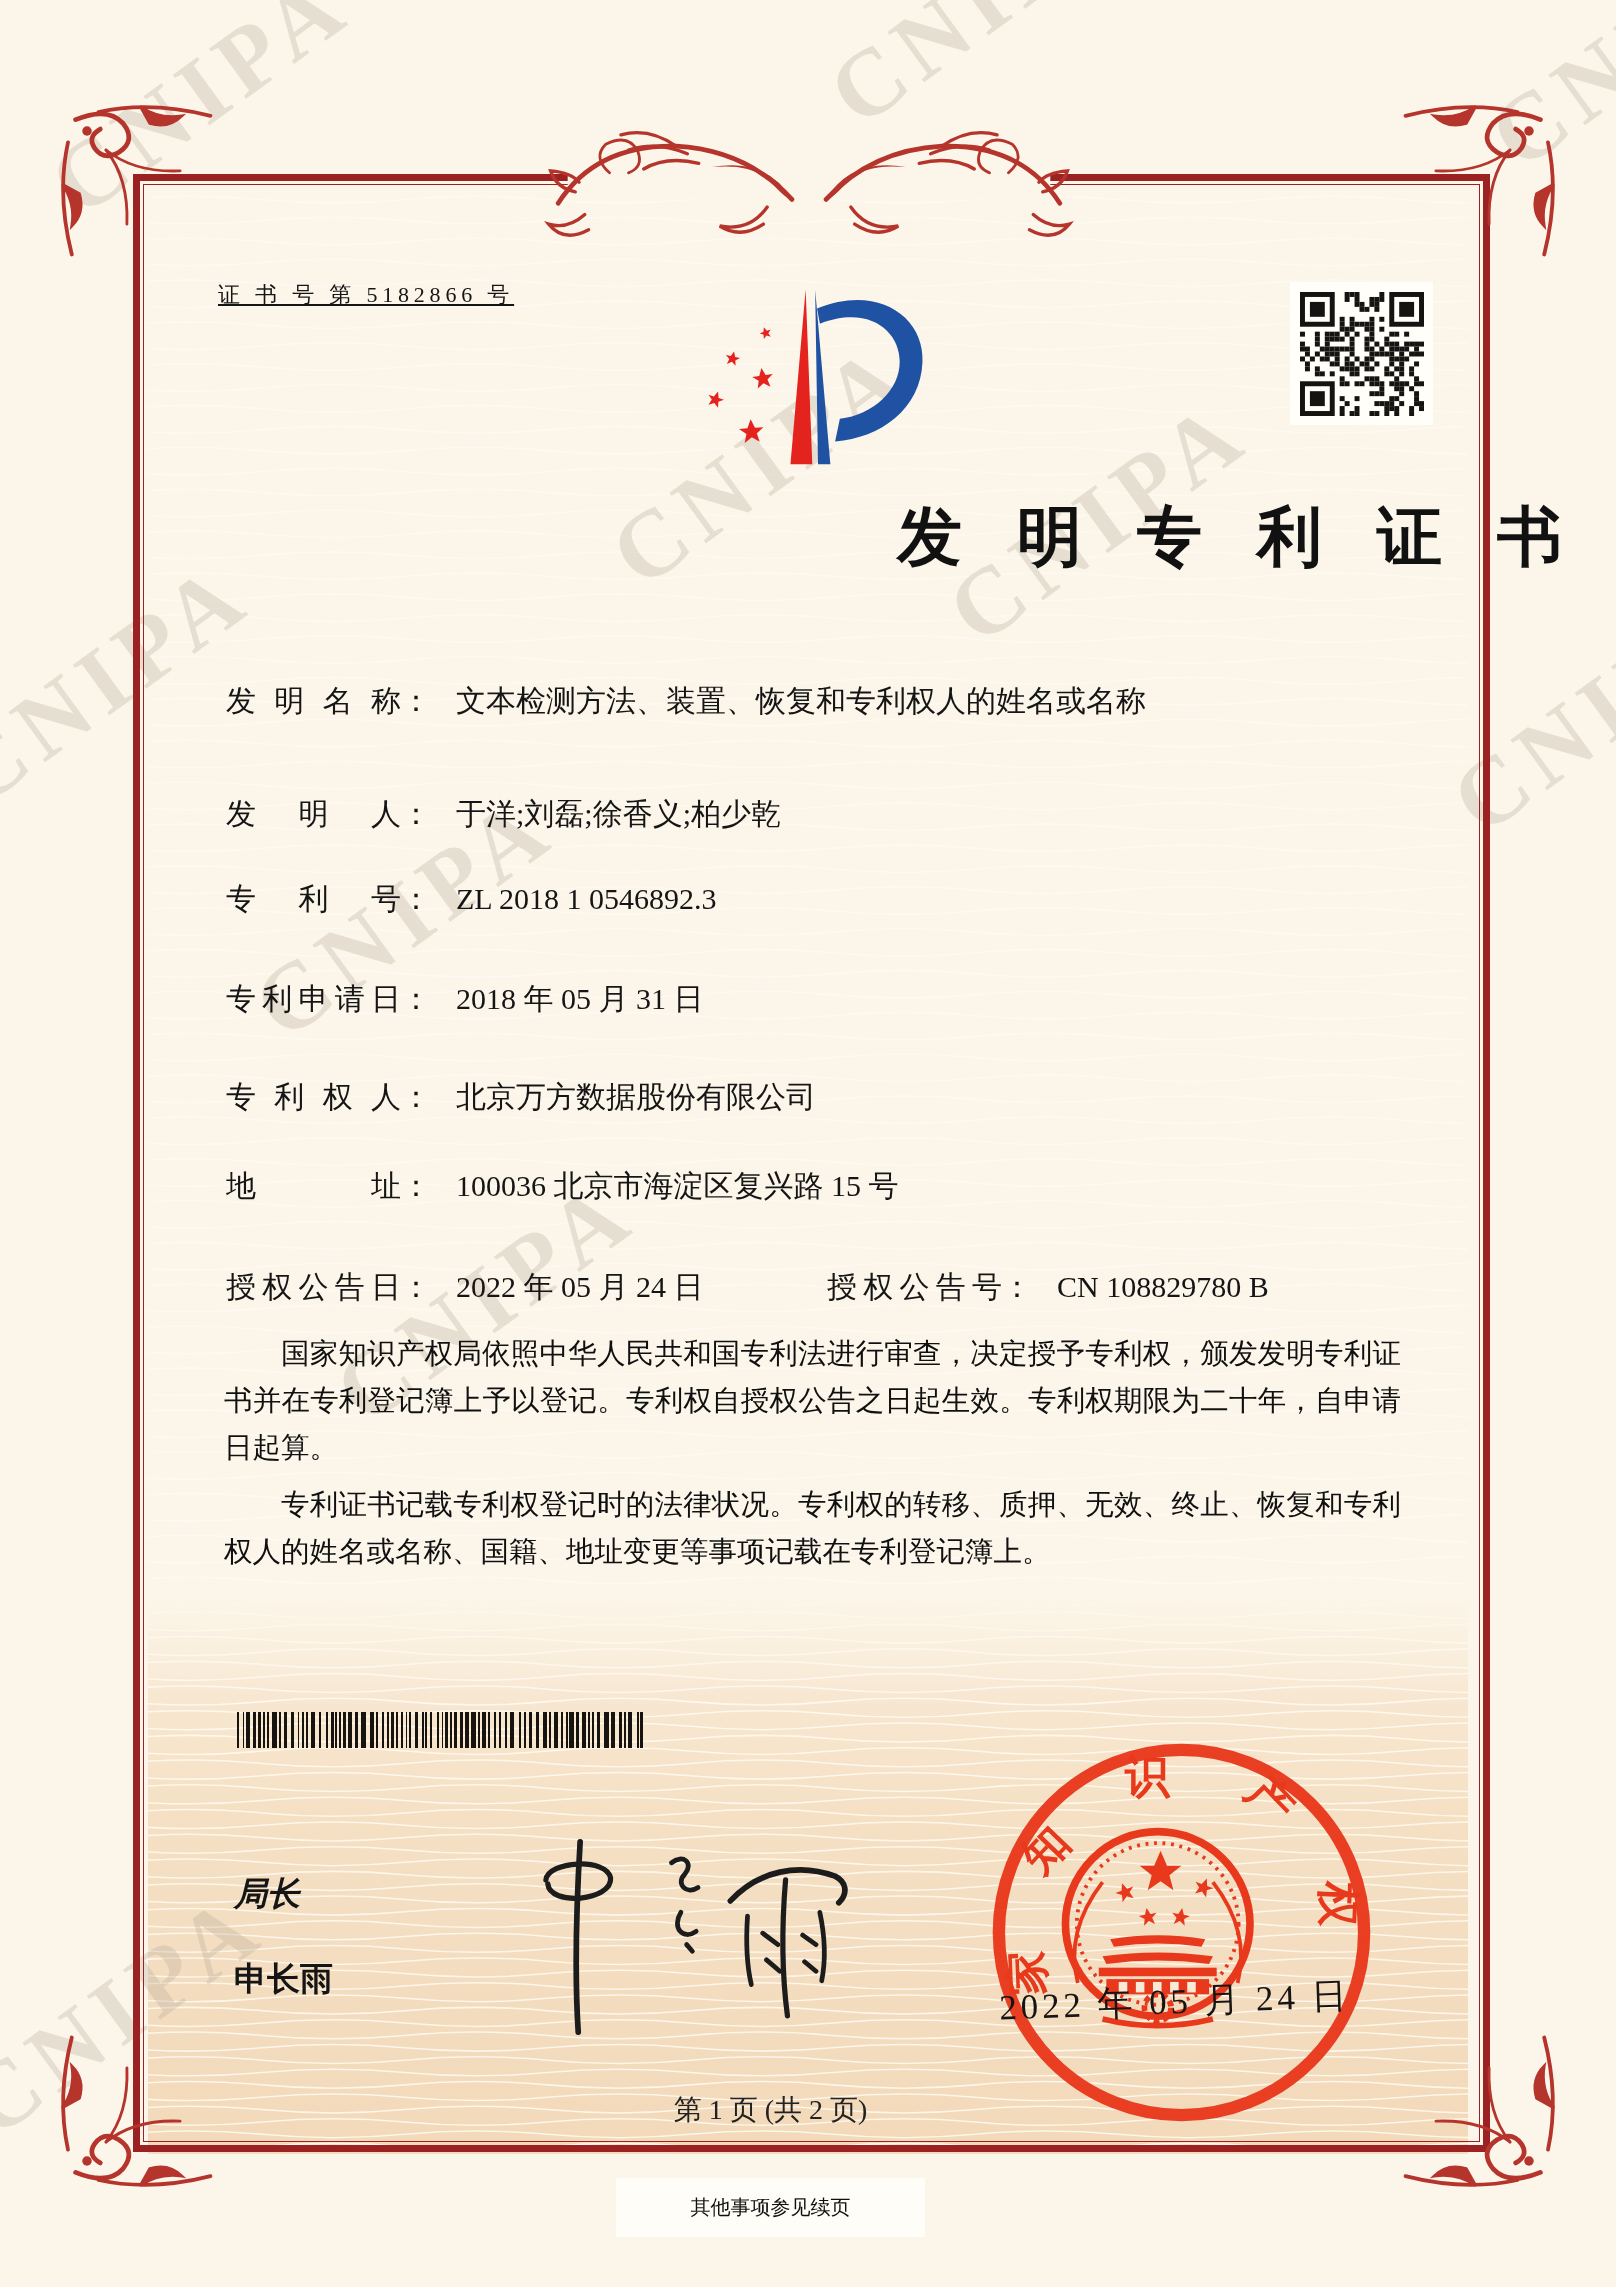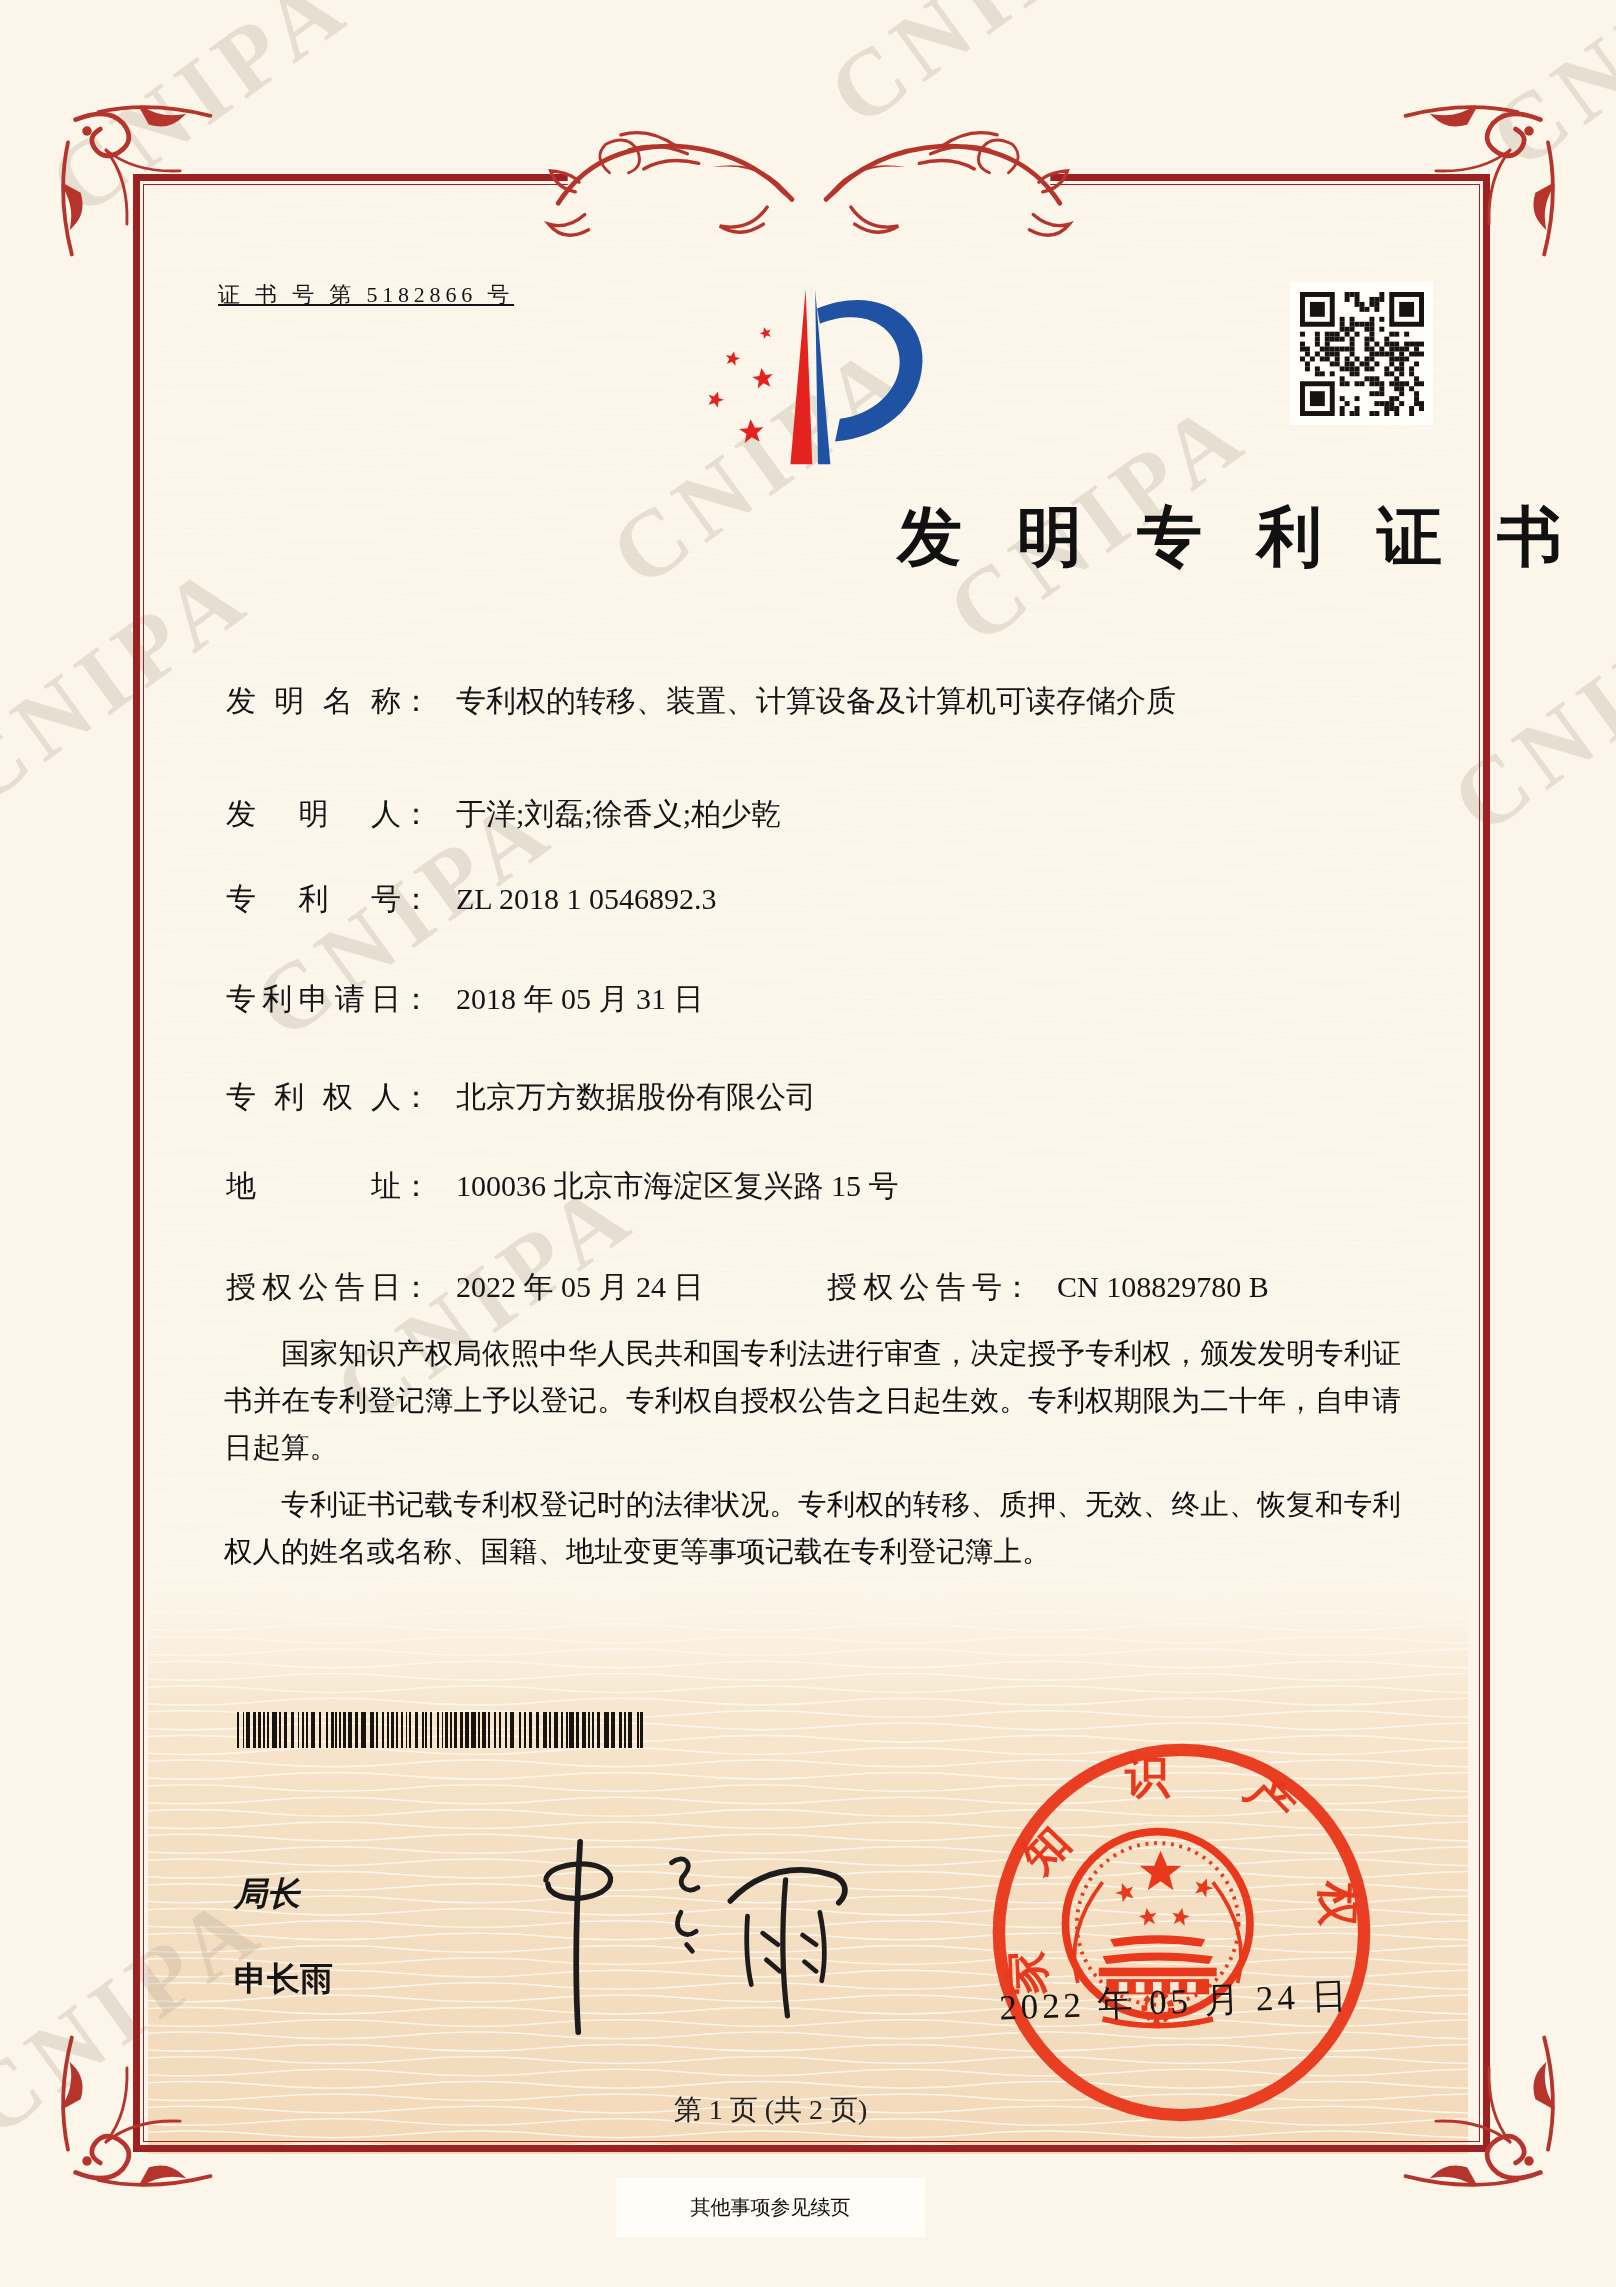--- a/index.html
+++ b/index.html
@@ -505,21 +505,21 @@
         <rect x="104" y="10.4" width="15.600000000000001" height="15.600000000000001" fill="#161412"></rect>
         <rect x="0" y="93.60000000000001" width="36.4" height="36.4" fill="#161412"></rect>
         <rect x="5.2" y="98.8" width="26" height="26" fill="#fffef9"></rect>
         <rect x="10.4" y="104" width="15.600000000000001" height="15.600000000000001" fill="#161412"></rect>
       </svg>
   </div>
 
   <div class="abs title">发明专利证书</div>
 
   <div class="f-row r1">
-    <span class="flabel">发明名称</span><span>：</span><span class="fvalue">专利权的转移、装置、计算设备及计算机可读存储介质</span>
+    <span class="flabel">发明名称</span><span>：</span><span class="fvalue">文本检测方法、装置、恢复和专利权人的姓名或名称</span>
   </div>
   <div class="f-row r2">
     <span class="flabel">发明人</span><span>：</span><span class="fvalue">于洋;刘磊;徐香义;柏少乾</span>
   </div>
   <div class="f-row r3">
     <span class="flabel">专利号</span><span>：</span><span class="fvalue">ZL 2018 1 0546892.3</span>
   </div>
   <div class="f-row r4">
     <span class="flabel">专利申请日</span><span>：</span><span class="fvalue">2018 年 05 月 31 日</span>
   </div>

